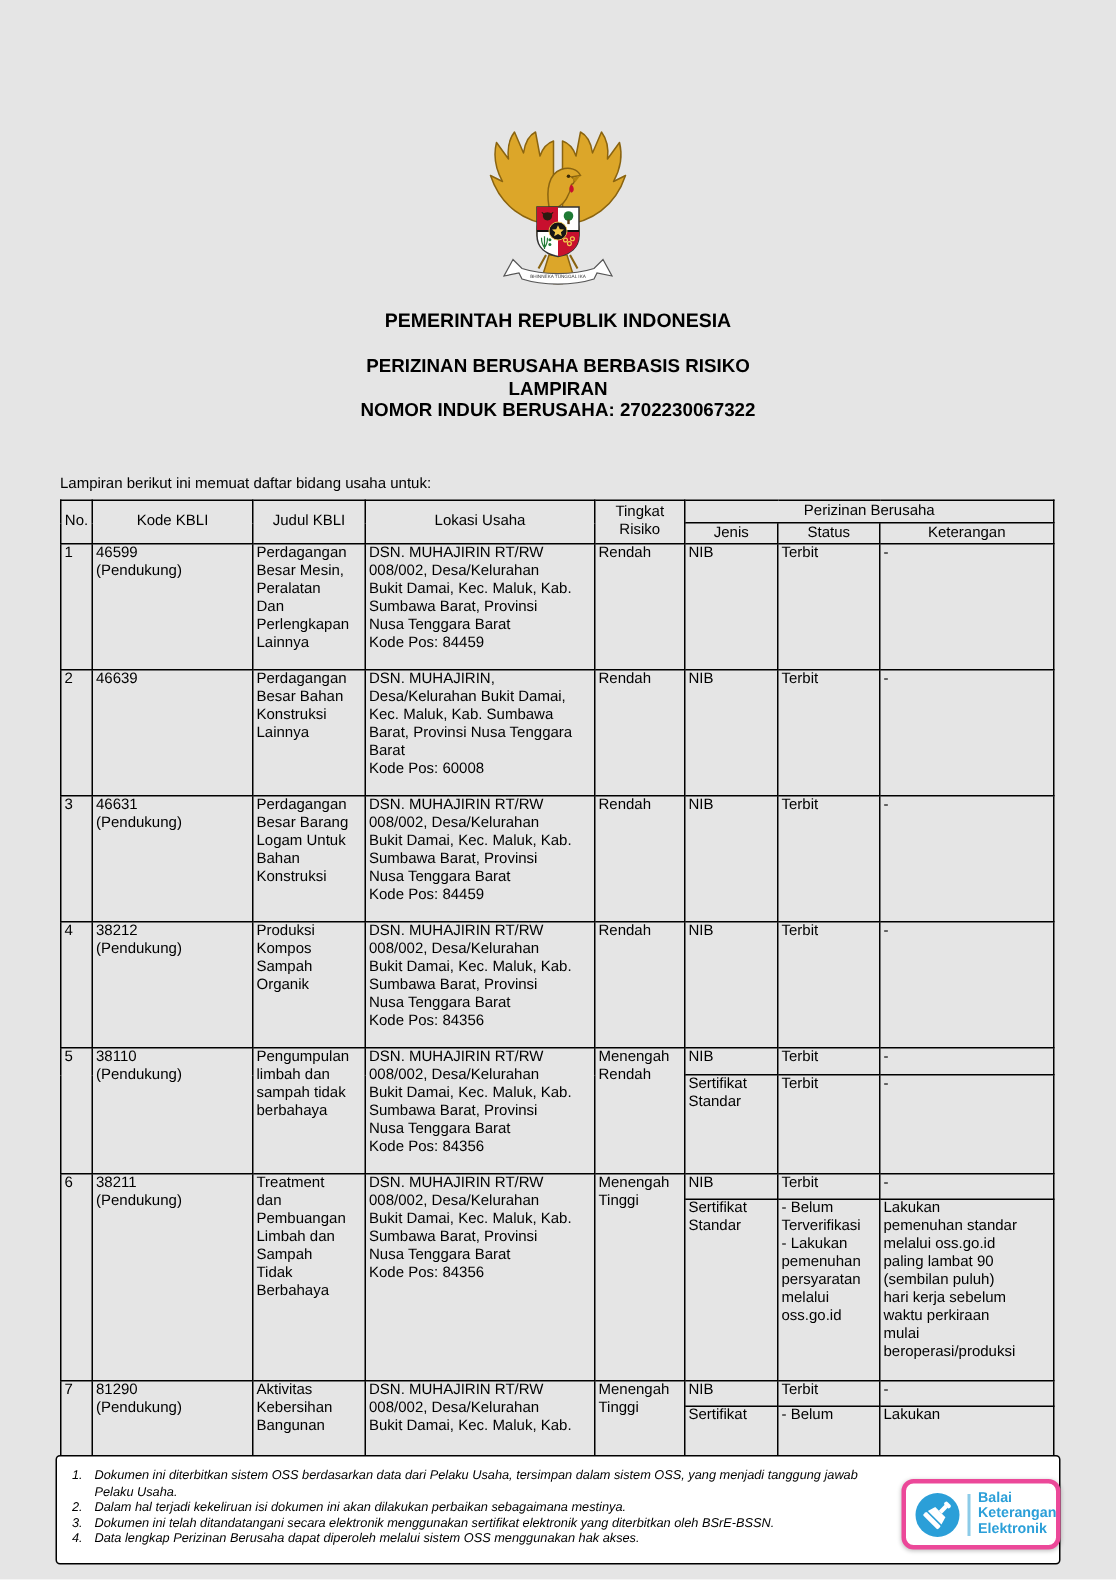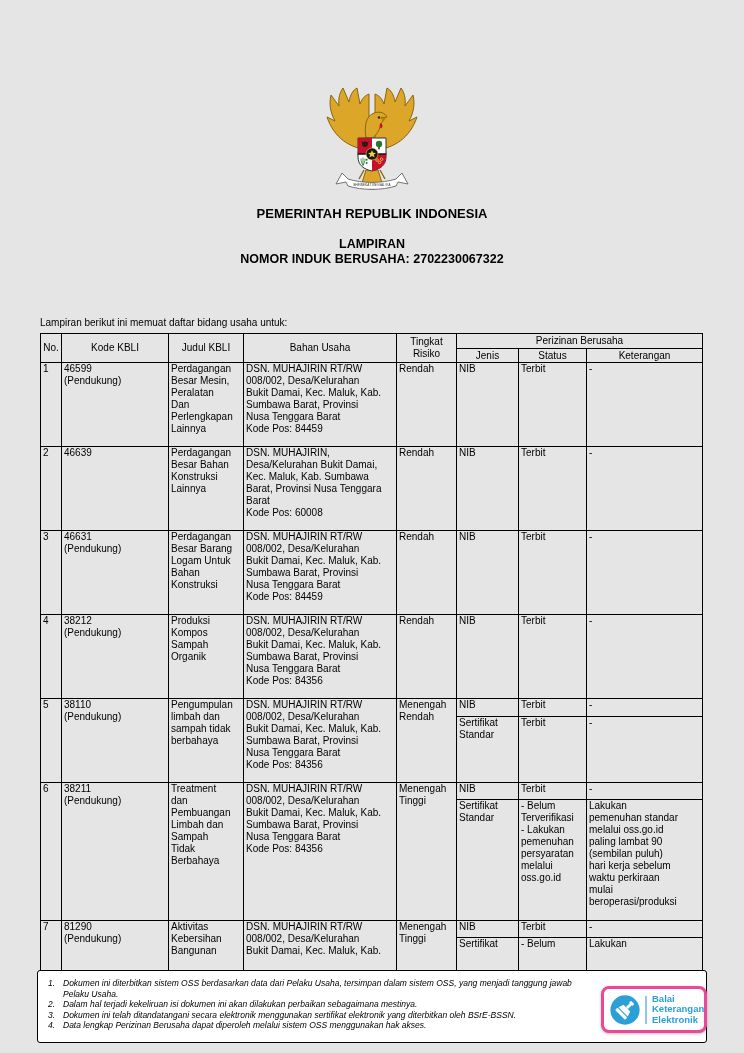--- a/index.html
+++ b/index.html
@@ -110,20 +110,21 @@
       <path d="M50,64.2 L51.2,66.8 L54,67 L51.9,68.8 L52.6,71.5 L50,70 L47.4,71.5 L48.1,68.8 L46,67 L48.8,66.8 Z" fill="#F2C94C"></path>
 
       <path d="M20,87 L14,98 L24,96 L26,100 C40,104.5 60,104.5 74,100 L76,96 L86,98 L80,87 L74,93 C60,97.5 40,97.5 26,93 Z" fill="#ffffff" stroke="#555" stroke-width="0.8"></path>
       <text x="50" y="99.6" font-size="3.1" text-anchor="middle" fill="#333">BHINNEKA TUNGGAL IKA</text>
     </svg>
   </div>
 
   <div class="gov-title">PEMERINTAH REPUBLIK INDONESIA</div>
 
   <div class="doc-title">
+    <div>PERIZINAN BERUSAHA BERBASIS RISIKO</div>
     <div>LAMPIRAN</div>
     <div>NOMOR INDUK BERUSAHA: 2702230067322</div>
   </div>
 
   <div class="intro">Lampiran berikut ini memuat daftar bidang usaha untuk:</div>
 
   <table class="biz">
     <colgroup>
       <col style="width:21px">
         <col style="width:107px">
@@ -132,21 +133,21 @@
       <col style="width:60px">
         <col style="width:62px">
         <col style="width:68px">
         <col style="width:116px">
     </colgroup>
     <thead>
       <tr class="hr1">
         <th rowspan="2">No.</th>
         <th rowspan="2">Kode KBLI</th>
         <th rowspan="2">Judul KBLI</th>
-        <th rowspan="2">Bahan Usaha</th>
+        <th rowspan="2">Lokasi Usaha</th>
         <th rowspan="2">Tingkat Risiko</th>
         <th colspan="3">Perizinan Berusaha</th>
       </tr>
       <tr class="hr2">
         <th>Jenis</th>
         <th>Status</th>
         <th>Keterangan</th>
       </tr>
     </thead>
     <tbody>

